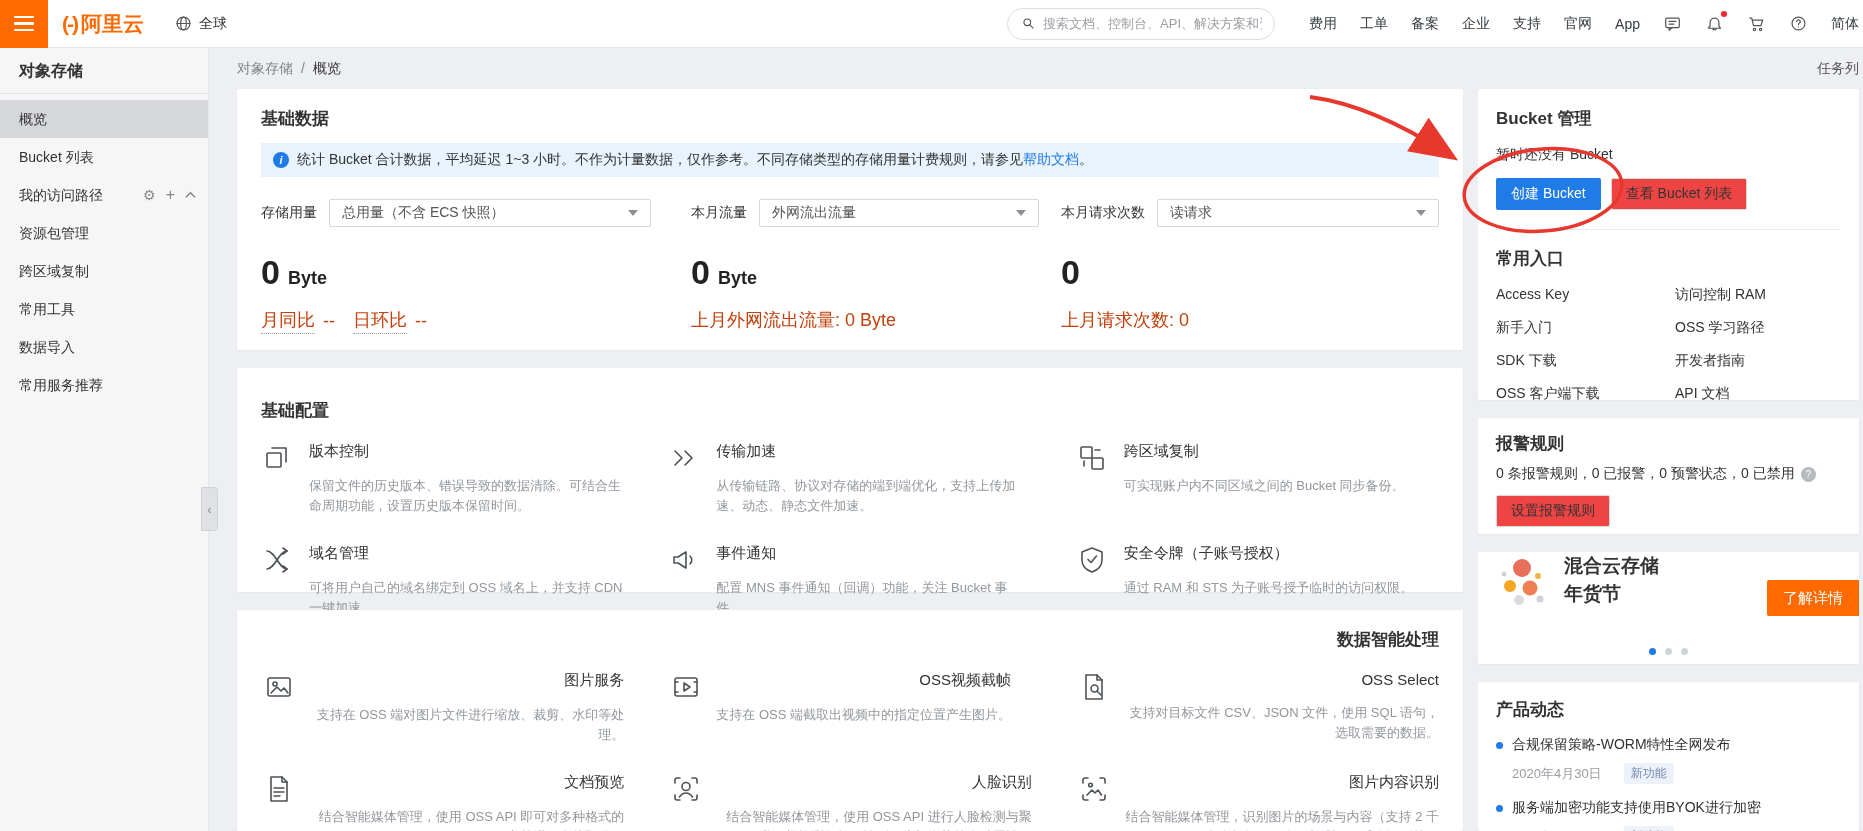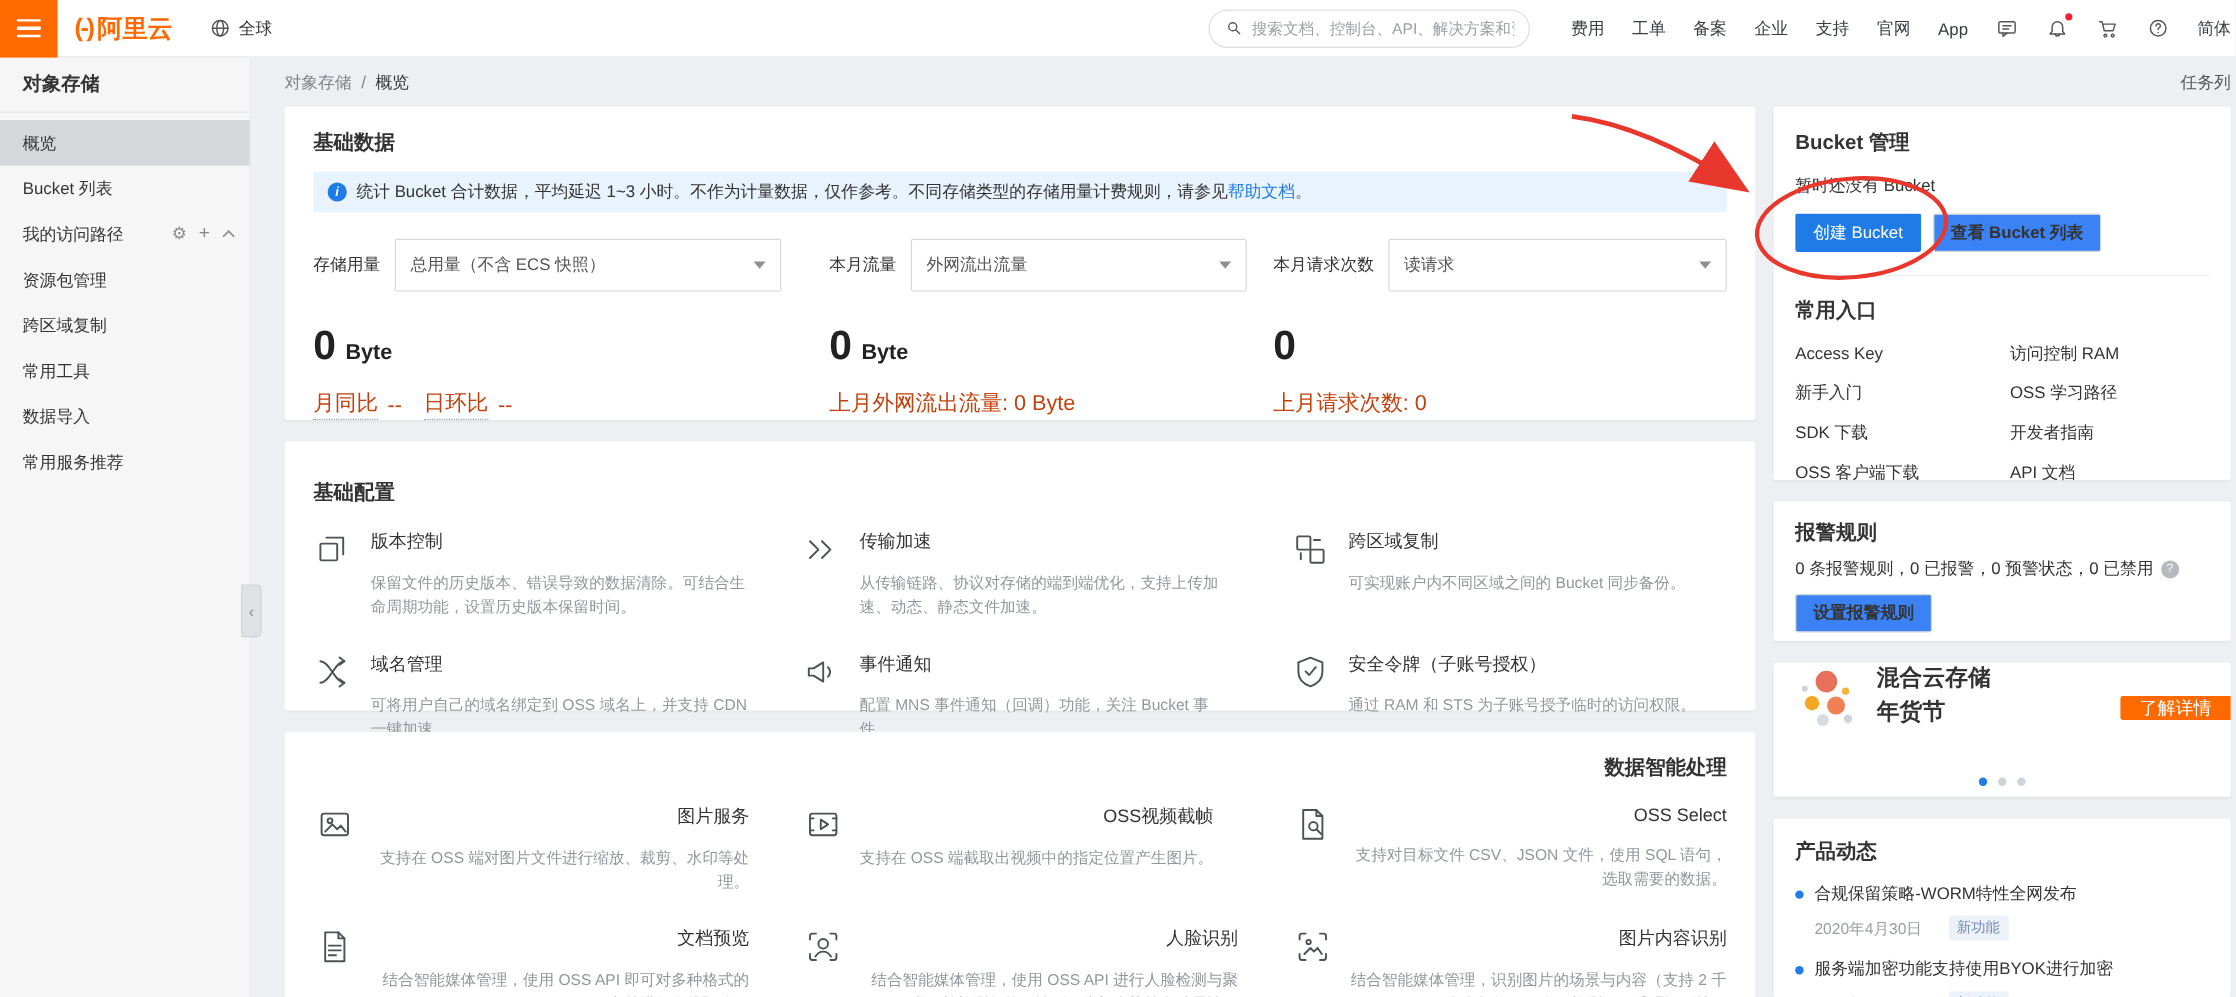--- a/index.html
+++ b/index.html
@@ -53,21 +53,21 @@
 
   
   .bd-card { height:261px; padding:18px 24px; }
   .notice { margin-top:13px; height:34px; background:#e8f3fd; display:flex; align-items:center; padding:0 12px; font-size:14px; color:#333; gap:8px; }
   .info-ico { width:16px; height:16px; border-radius:50%; background:#1f7be8; color:#fff; font-size:11px; font-style:italic; font-weight:bold; display:flex; align-items:center; justify-content:center; flex-shrink:0; }
   .link-blue { color:#1f7be8; }
   .stats { display:flex; margin-top:22px; gap:22px; }
   .stat1 { width:408px; } .stat2 { width:348px; } .stat3 { flex:1; }
   .stat-head { display:flex; align-items:center; gap:12px; }
   .stat-label { font-size:14px; color:#333; white-space:nowrap; }
-  .select { flex:1; max-width:322px; height:44px; border:1px solid #d7d8da; border-radius:2px; background:#fff; display:flex; align-items:center; padding:0 12px; color:#555; font-size:14px; cursor:pointer; }
+  .select { flex:1; max-width:322px; height:28px; border:1px solid #d7d8da; border-radius:2px; background:#fff; display:flex; align-items:center; padding:0 12px; color:#555; font-size:14px; cursor:pointer; }
   .select .sel-txt { flex:1; overflow:hidden; white-space:nowrap; }
   .sel-arrow { width:0; height:0; border-left:5px solid transparent; border-right:5px solid transparent; border-top:6px solid #8c8f94; }
   .stat-value { margin-top:26px; display:flex; align-items:baseline; gap:8px; }
   .stat-num { font-size:34px; font-weight:bold; color:#222; }
   .stat-unit { font-size:18px; font-weight:bold; color:#222; }
   .stat-sub { margin-top:16px; font-size:18px; color:#c2410c; display:flex; gap:8px; align-items:center; }
   .dotted { border-bottom:1px dotted #9a9da1; padding-bottom:1px; }
 
   
   .cfg-card { height:224px; padding:31px 24px; }
@@ -76,38 +76,38 @@
   .feat { display:flex; gap:14px; }
   .feat-icon { width:34px; flex-shrink:0; }
   .feat-icon svg { width:32px; height:32px; stroke:#4d5256; fill:none; stroke-width:1.6; stroke-linecap:round; stroke-linejoin:round; }
   .feat-title { font-size:15px; color:#333; display:block; }
   .feat-desc { margin-top:7px; font-size:13px; color:#9196[9b]; }
   .feat-desc { margin-top:15px; font-size:13px; color:#93979c; line-height:1.55; }
 
   
   .btn { display:inline-flex; align-items:center; justify-content:center; height:32px; padding:0 14px; font-size:14px; border-radius:2px; cursor:pointer; border:1px solid transparent; font-family:inherit; }
   .btn-primary { background:#1f7be8; color:#fff; }
-  .btn-default { background:#3b82f6; color:#333; border-color:#d7d8da;font-weight:bold; }
+  .btn-default { background:#ef4444; color:#333; border-color:#d7d8da; }
 
   
   .bucket-card { height:311px; padding:18px; }
   .empty-txt { margin-top:16px; font-size:14px; color:#333; }
   .btn-row { margin-top:14px; display:flex; gap:10px; }
   .divider { border:none; border-top:1px solid #ececee; margin:19px 0 17px; }
   .qlinks { margin-top:16px; display:grid; grid-template-columns:179px 1fr; row-gap:15px; font-size:14px; }
   .qlinks a { color:#333; }
 
   .alarm-card { height:116px; padding:14px 18px; }
   .alarm-text { margin-top:10px; font-size:14px; color:#333; display:flex; align-items:center; gap:6px; flex-wrap:nowrap; white-space:nowrap; }
   .q-ico { width:15px; height:15px; border-radius:50%; background:#b6babf; color:#fff; font-size:10px; display:inline-flex; align-items:center; justify-content:center; flex-shrink:0; }
   .alarm-card .btn { margin-top:12px; }
 
   .promo-card { height:112px; position:relative; display:flex; padding:0 0 0 14px; overflow:hidden; }
   .promo-text { margin-left:10px; font-size:19px; font-weight:bold; line-height:1.45; }
-  .promo-btn { position:absolute; right:0; top:28px; height:20px; padding:0 16px; background:#ff6a00; color:#fff; font-size:15px; display:flex; align-items:center; border-radius:2px 0 0 2px; cursor:pointer; }
+  .promo-btn { position:absolute; right:0; top:28px; height:36px; padding:0 16px; background:#ff6a00; color:#fff; font-size:15px; display:flex; align-items:center; border-radius:2px 0 0 2px; cursor:pointer; }
   .promo-dots { position:absolute; bottom:9px; left:0; right:0; display:flex; justify-content:center; gap:9px; }
   .pdot { width:7px; height:7px; border-radius:50%; background:#cfd2d6; cursor:pointer; }
   .pdot.active { background:#1f7be8; }
 
   .news-card { flex:1; min-height:0; padding:16px 18px; overflow:hidden; }
   .news-item { margin-top:15px; display:flex; align-items:center; gap:9px; font-size:14px; color:#333; cursor:pointer; }
   .news-bullet { width:7px; height:7px; border-radius:50%; background:#1f7be8; flex-shrink:0; }
   .news-meta { margin-top:9px; margin-left:16px; display:flex; align-items:center; gap:22px; font-size:13px; color:#9a9da1; }
   .news-tag { background:#edf2fa; color:#7389b4; font-size:12px; padding:2px 7px; border-radius:2px; }
 

